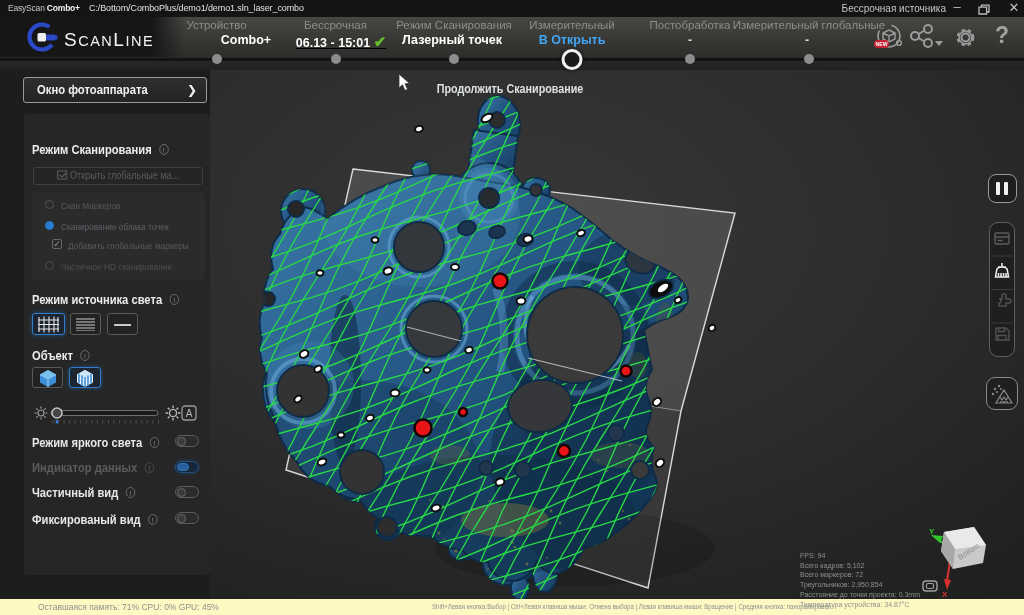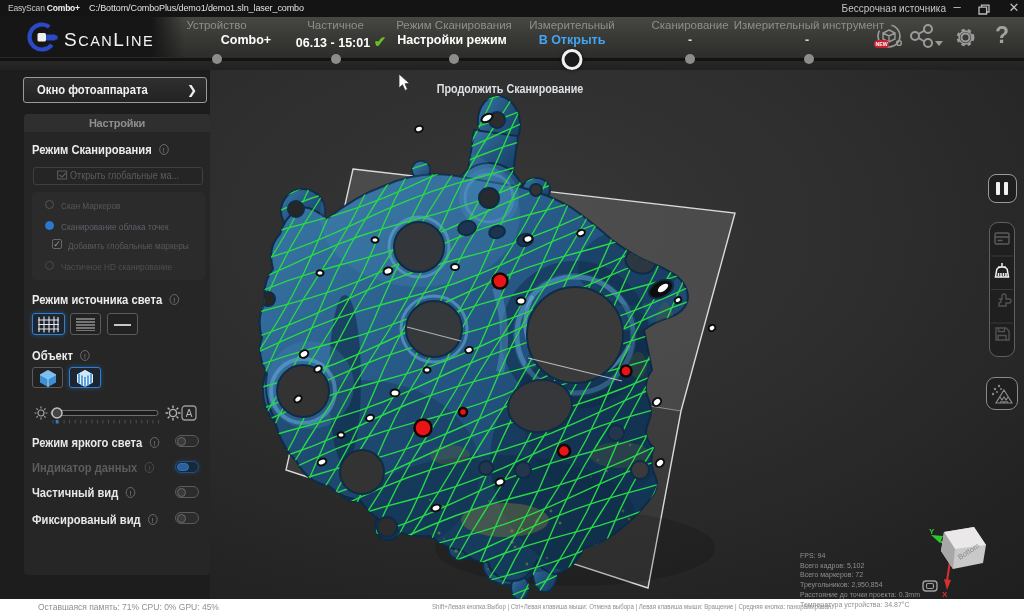--- a/index.html
+++ b/index.html
@@ -38,21 +38,21 @@
 .chk{position:absolute;width:10px;height:10px;border:1.5px solid #666;border-radius:2px;color:#999;font-size:9px;line-height:9px;text-align:center;}
 .lsbtn{position:absolute;height:22px;border:1px solid #5a5a5a;border-radius:3px;background:#222;}
 .lsbtn.sel{border:1.5px solid #2e7fd0;box-shadow:0 0 5px rgba(46,127,208,0.45);background:#1c2530;}
 .togrow{position:absolute;left:8px;white-space:nowrap;font-size:13px;font-weight:bold;color:#e8e8e8;transform:scaleX(0.86);transform-origin:0 50%;}
 .tog{position:absolute;left:151px;width:24px;height:12px;border-radius:6px;background:#2c2c2c;border:1px solid #5c5c5c;}
 .tog .kn{position:absolute;left:0.5px;top:0.5px;width:9px;height:9px;border-radius:50%;background:#3a3a3a;border:1px solid #6a6a6a;}
 .tog.on{background:#16283c;border-color:#24507e;box-shadow:0 0 4px rgba(40,110,190,0.35);}
 .tog.on .kn{width:12px;height:8px;border-radius:4px;background:#2b5f9e;border:1px solid #3374b8;left:1px;top:1px;}
 #rtb{position:absolute;}
 .rbtn{position:absolute;background:#1f1f1f;}
-#statusbar{position:absolute;left:0;top:599px;width:1024px;height:16px;background:#ffffff;color:#8f8f8f;font-size:8.5px;line-height:16px;white-space:nowrap;}
+#statusbar{position:absolute;left:0;top:599px;width:1024px;height:16px;background:#fef9c3;color:#8f8f8f;font-size:8.5px;line-height:16px;white-space:nowrap;}
 #hud{position:absolute;left:800px;top:551px;font-size:7px;color:#8f8f8f;line-height:9.7px;z-index:6;white-space:nowrap;}
 #tiptext{position:absolute;left:510px;top:82px;transform:translateX(-50%) scaleX(0.86);color:#dde1e4;font-size:12.5px;font-weight:bold;z-index:4;white-space:nowrap;}
 #cursor{position:absolute;left:398px;top:73px;z-index:7;}
 </style></head>
 <body>
 <div id="viewport"></div>
 <svg id="scene" width="1024" height="615" viewBox="0 0 1024 615">
 <defs>
 <linearGradient id="gB" x1="0" y1="0" x2="1" y2="1">
 <stop offset="0" stop-color="#3a7aa8"></stop>
@@ -354,45 +354,45 @@
 <text x="38" y="25" font-family="Liberation Sans" font-size="19" font-weight="500" fill="#f4f4f4" letter-spacing="1.5">S<tspan font-size="14.5">CAN</tspan>L<tspan font-size="14.5">INE</tspan></text>
 </svg>
 
 <div class="nav" style="left:216.5px;top:19px;">
     <div class="lab">Устройство</div>
   </div>
 <div class="nav" style="left:246px;top:33px;">
     <div class="val">Combo+</div>
   </div>
 <div class="nav" style="left:335.5px;top:19px;">
-    <div class="lab">Частичное</div>
-  </div>
-<div class="nav" style="left:341px;top:33px;">
+    <div class="lab">Бессрочная</div>
+  </div>
+<div class="nav" style="left:341px;top:33px;text-decoration:underline;">
     <div class="val">06.13 - 15:01 <span style="color:#67bf28;font-size:15px;">✔</span></div>
   </div>
 <div class="nav" style="left:454px;top:19px;">
     <div class="lab">Режим Сканирования</div>
   </div>
 <div class="nav" style="left:452px;top:33px;">
-    <div class="val">Настройки режим</div>
+    <div class="val">Лазерный точек</div>
   </div>
 <div class="nav" style="left:572px;top:19px;">
     <div class="lab">Измерительный</div>
   </div>
 <div class="nav" style="left:572px;top:33px;">
     <div class="val" style="color:#42a5f5;">В Открыть</div>
   </div>
 <div class="nav" style="left:690px;top:19px;">
-    <div class="lab">Сканирование</div>
+    <div class="lab">Постобработка</div>
   </div>
 <div class="nav" style="left:690px;top:33px;">
     <div class="val" style="color:#d8d8d8;">-</div>
   </div>
 <div class="nav" style="left:809px;top:19px;">
-    <div class="lab">Измерительный инструмент</div>
+    <div class="lab">Измерительный глобальные</div>
   </div>
 <div class="nav" style="left:807px;top:33px;">
     <div class="val" style="color:#d8d8d8;">-</div>
   </div>
 
 <svg class="abs" style="left:872px;top:22px;z-index:2;" width="36" height="30" viewBox="0 0 36 30">
 <circle cx="17" cy="14" r="11" fill="none" stroke="#9b9b9b" stroke-width="1.6" stroke-dasharray="40 14"></circle>
 <path d="M17,8 l6,3 v6 l-6,3 l-6,-3 v-6 Z M11,11 l6,3 l6,-3 M17,14 v6" fill="none" stroke="#9b9b9b" stroke-width="1.4"></path>
 <circle cx="27" cy="21" r="2.4" fill="none" stroke="#9b9b9b" stroke-width="1.4"></circle>
 <rect x="2" y="18" width="15" height="8" rx="4" fill="#c42232"></rect>
@@ -427,21 +427,20 @@
 
 <svg id="cursor" width="13" height="19" viewBox="0 0 13 19">
 <path d="M1,1 L1,15 L4.5,11.8 L7,17.5 L9.5,16.3 L7,10.8 L11.5,10.5 Z" fill="#fff" stroke="#333" stroke-width="0.8"></path>
 </svg>
 
 <div id="campanel">
     <span class="tx">Окно фотоаппарата</span>
     <span class="ch">❯</span>
   </div>
 <div id="panel">
- <div class="hdr">Настройки</div>
  <div class="sect" style="top:28px;">Режим Сканирования <span class="info">!</span></div>
  <div id="disbtn"><span class="in"><svg width="12" height="10" viewBox="0 0 12 10" style="vertical-align:-1px;">
           <path d="M1,1 h10 v8 h-10 Z M3,5 l3,2 l4,-4" fill="none" stroke="#5c5c5c" stroke-width="1.2"></path>
         </svg> Открыть глобальные ма...</span></div>
  <div id="radiogrp">
    <div class="radio" style="left:13px;top:8px;"></div>
       <div class="rrow" style="left:29px;top:8px;color:#585858;">Скан Маркеров</div>
    <div class="radio on" style="left:13px;top:29px;"></div>
       <div class="rrow" style="left:29px;top:29px;color:#5c6167;">Сканирование облака точек</div>
    <div class="chk" style="left:20px;top:47px;">✓</div>

